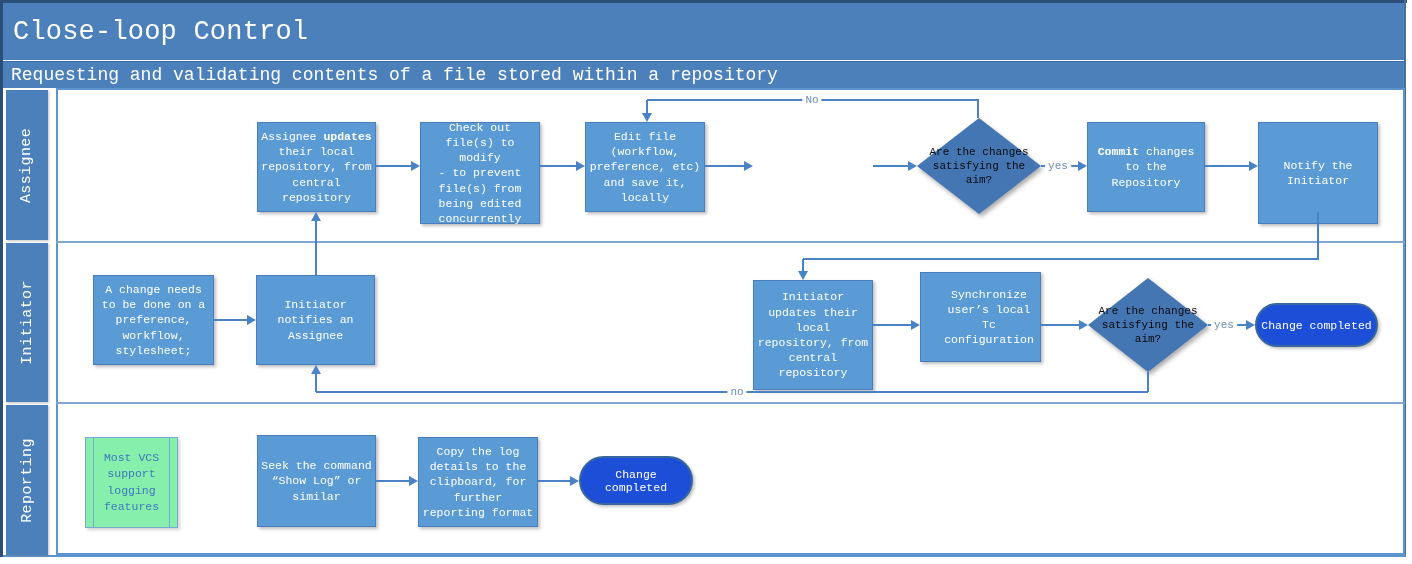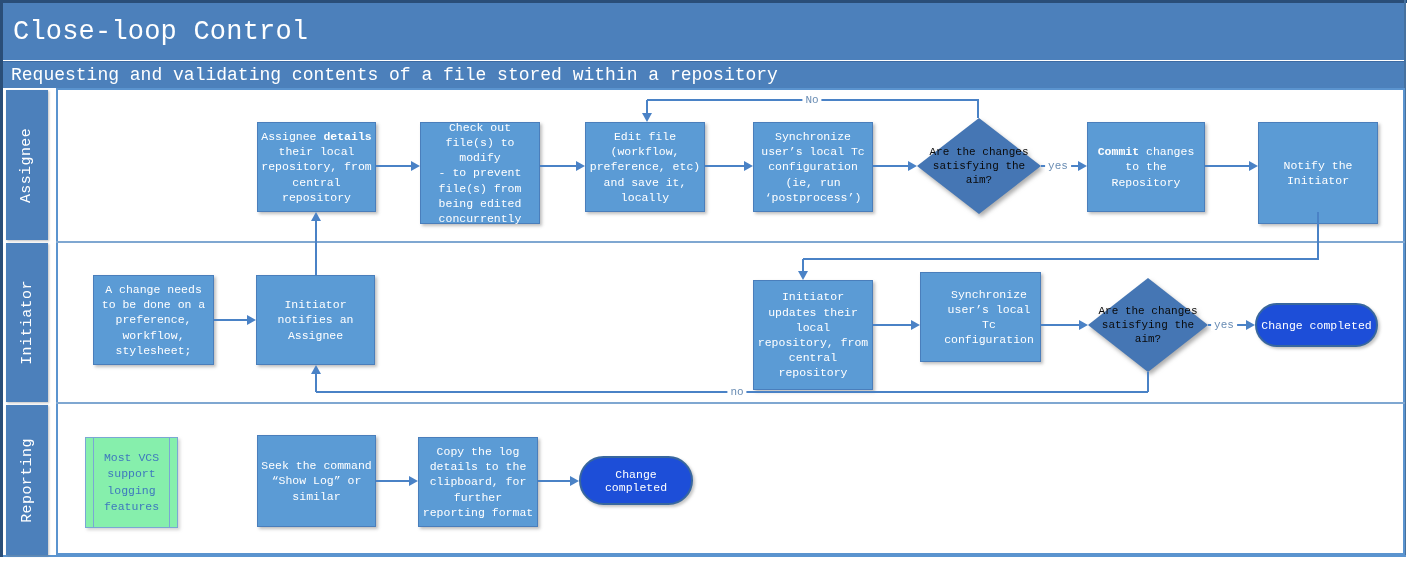--- a/index.html
+++ b/index.html
@@ -79,31 +79,28 @@
     <span>Assignee</span>
   </div>
   <div class="abs lane-label" style="top:243px;height:159px;">
     <span>Initiator</span>
   </div>
   <div class="abs lane-label" style="top:405px;height:150px;">
     <span>Reporting</span>
   </div>
 
   <div class="abs box" style="left:257px;top:122px;width:119px;height:90px;">
-    <div class="txt"><span>Assignee </span><b>details</b><span> their local repository, from central repository</span></div>
+    <div class="txt"><span>Assignee </span><b>updates</b><span> their local repository, from central repository</span></div>
   </div>
   <div class="abs box" style="left:420px;top:122px;width:120px;height:102px;">
     <div class="txt">Check out file(s) to modify
 - to prevent file(s) from being edited concurrently</div>
   </div>
   <div class="abs box" style="left:585px;top:122px;width:120px;height:90px;">
     <div class="txt">Edit file (workflow, preference, etc) and save it, locally</div>
-  </div>
-  <div class="abs box" style="left:753px;top:122px;width:120px;height:90px;">
-    <div class="txt">Synchronize user’s local Tc configuration (ie, run ‘postprocess’)</div>
   </div>
   <div class="abs diamond" style="left:917px;top:118px;width:124px;height:96px;">
     <div class="shape"></div>
     <div class="txt">Are the changes satisfying the aim?</div>
   </div>
   <div class="abs box" style="left:1087px;top:122px;width:118px;height:90px;">
     <div class="txt"><b>Commit</b><span> changes to the Repository</span></div>
   </div>
   <div class="abs box" style="left:1258px;top:122px;width:120px;height:102px;">
     <div class="txt">Notify the Initiator</div>

